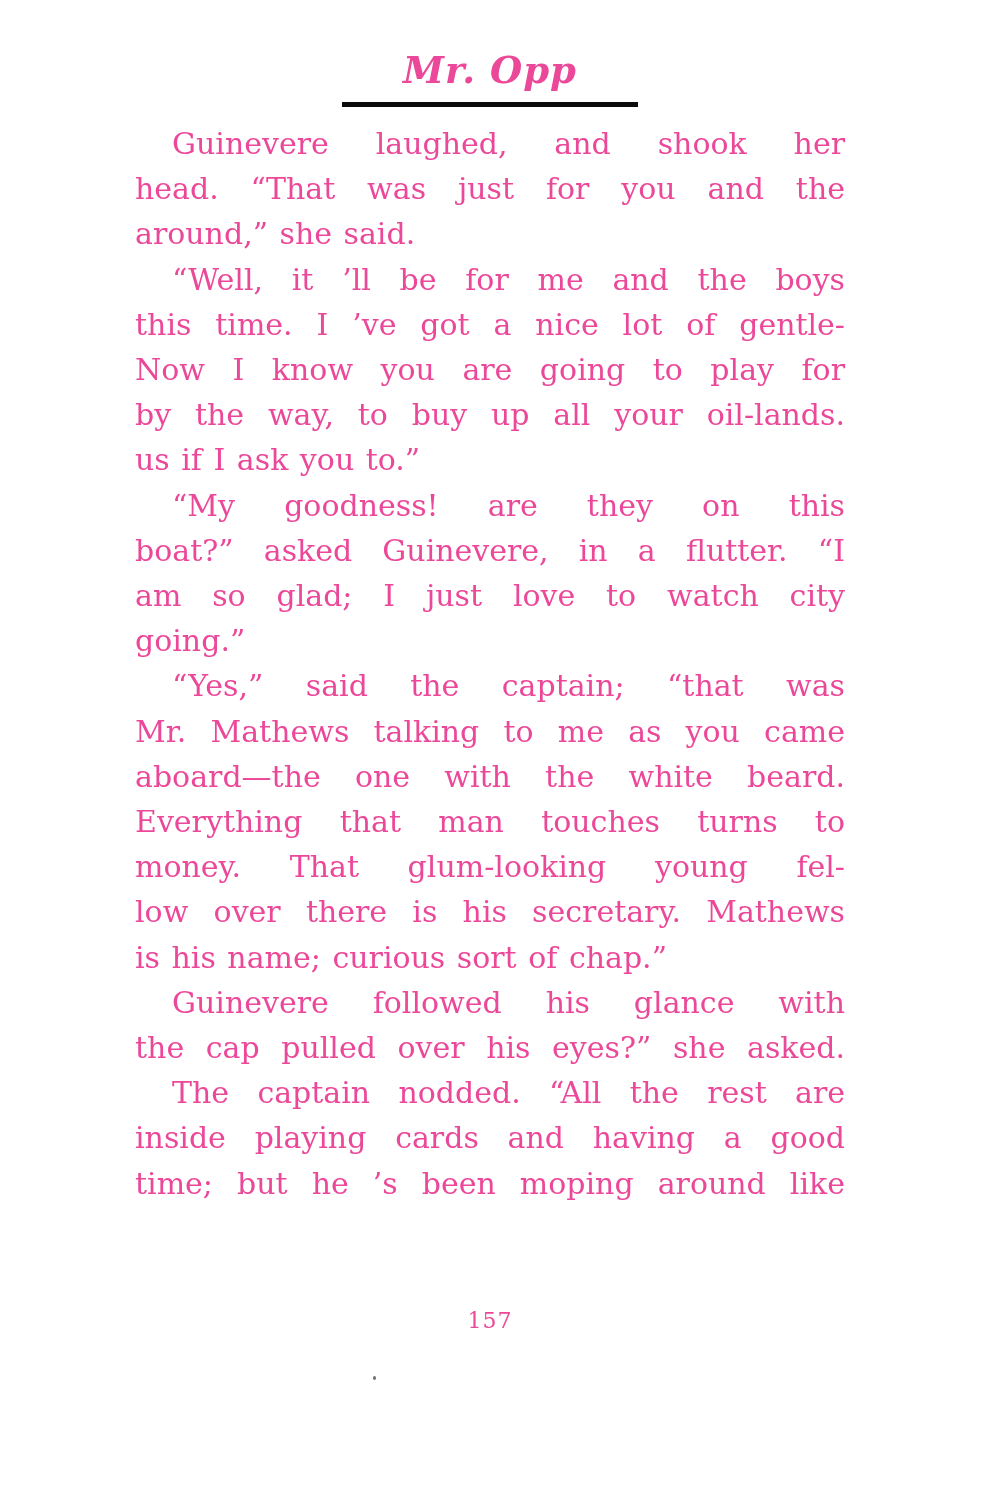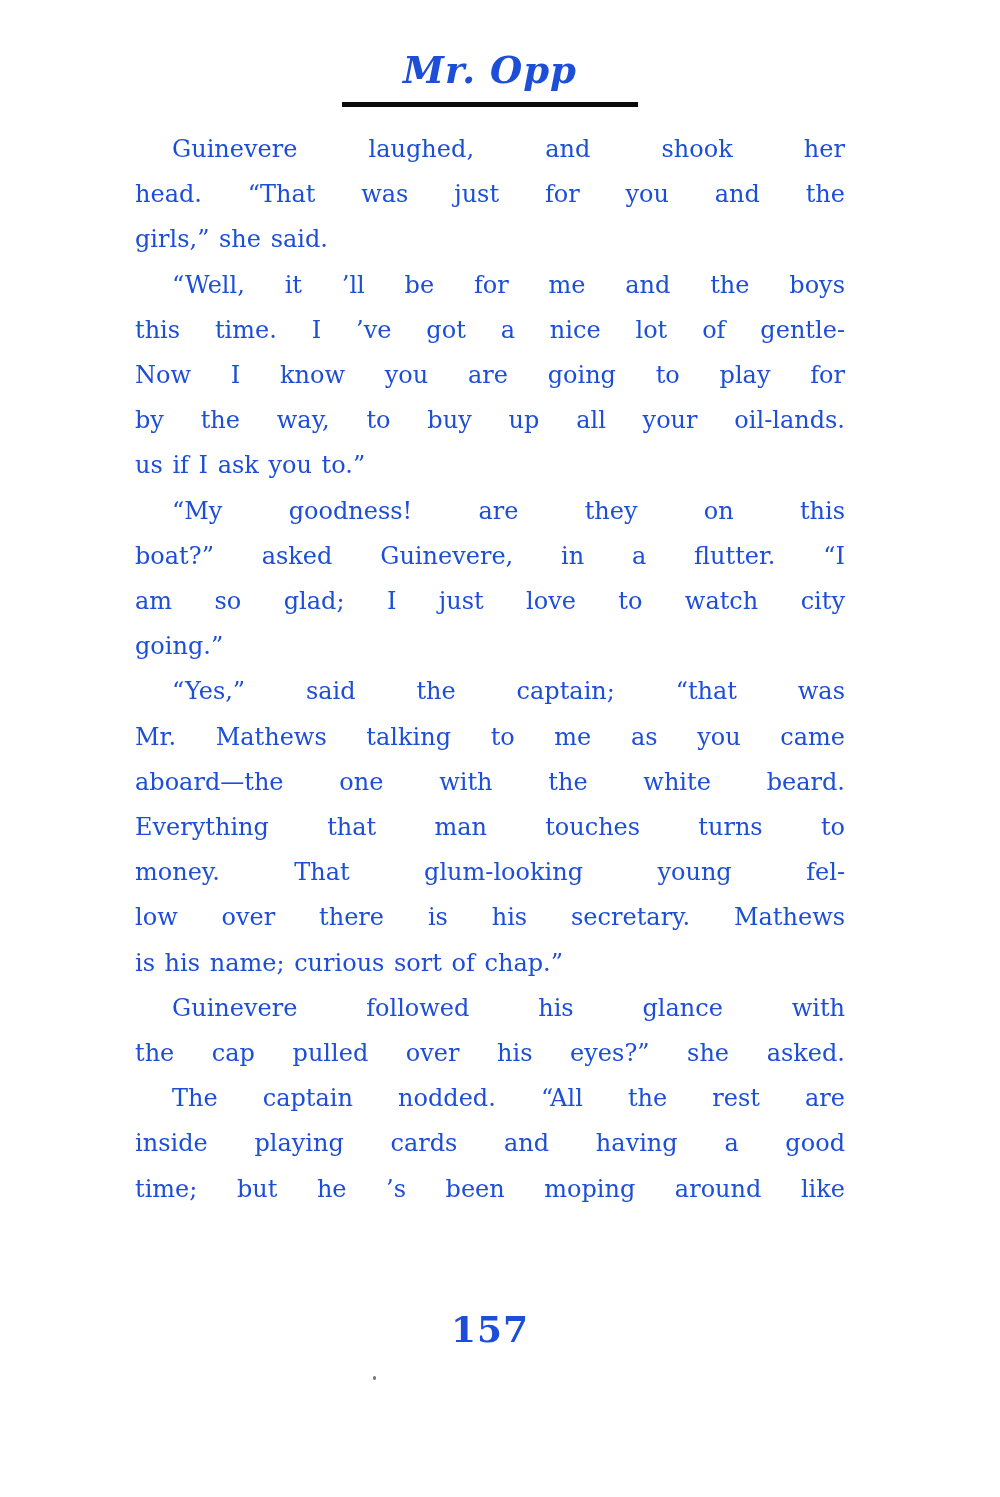--- a/index.html
+++ b/index.html
@@ -5,21 +5,21 @@
   html, body {
     margin: 0;
     padding: 0;
     background: #ffffff;
   }
   .page {
     position: relative;
     width: 1000px;
     height: 1497px;
     background: #ffffff;
-    color: #1d4ed8;
+    color: #ec4899;
     font-family: "DejaVu Serif", serif;
     overflow: hidden;
   }
   .header {
     position: absolute;
     top: 48px;
     left: 135px;
     width: 710px;
     text-align: center;
   }
@@ -31,46 +31,46 @@
     line-height: 1.2;
   }
   .header-rule {
     width: 296px;
     height: 5px;
     background: #0b0b0b;
     margin: 10px auto 0 auto;
   }
   .text-body {
     position: absolute;
-    top: 127px;
+    top: 121px;
     left: 135px;
     width: 710px;
-    font-size: 24px;
+    font-size: 30px;
     line-height: 45.2px;
     word-spacing: 2px;
   }
   .line {
     white-space: normal;
     text-align: left;
   }
   .line.just {
     text-align: justify;
     text-align-last: justify;
   }
   .line.indent {
     text-indent: 37px;
   }
   .page-number {
     position: absolute;
     top: 1308px;
     left: 135px;
     width: 710px;
     text-align: center;
-    font-size: 36px;
-    font-weight: 700;
+    font-size: 22px;
+    font-weight: 400;
     letter-spacing: 1px;
   }
   .speck {
     position: absolute;
     top: 1376px;
     left: 373px;
     width: 3px;
     height: 4px;
     background: #6f6f6f;
     border-radius: 50%;
@@ -82,21 +82,21 @@
 <div class="page">
 
   <div class="header">
     <div class="header-title">Mr. Opp</div>
     <div class="header-rule"></div>
   </div>
 
   <div class="text-body">
       <div class="line just indent">Guinevere laughed, and shook her</div>
       <div class="line just">head.  “That was just for you and the</div>
-      <div class="line">girls,” she said.</div>
+      <div class="line">around,” she said.</div>
       <div class="line just indent">“Well, it ’ll be for me and the boys</div>
       <div class="line just">this time.  I ’ve got a nice lot of gentle-</div>
       <div class="line just">Now I know you are going to play for</div>
       <div class="line just">by the way, to buy up all your oil-lands.</div>
       <div class="line">us if I ask you to.”</div>
       <div class="line just indent">“My goodness! are they on this</div>
       <div class="line just">boat?” asked Guinevere, in a flutter.  “I</div>
       <div class="line just">am so glad; I just love to watch city</div>
       <div class="line">going.”</div>
       <div class="line just indent">“Yes,” said the captain; “that was</div>

